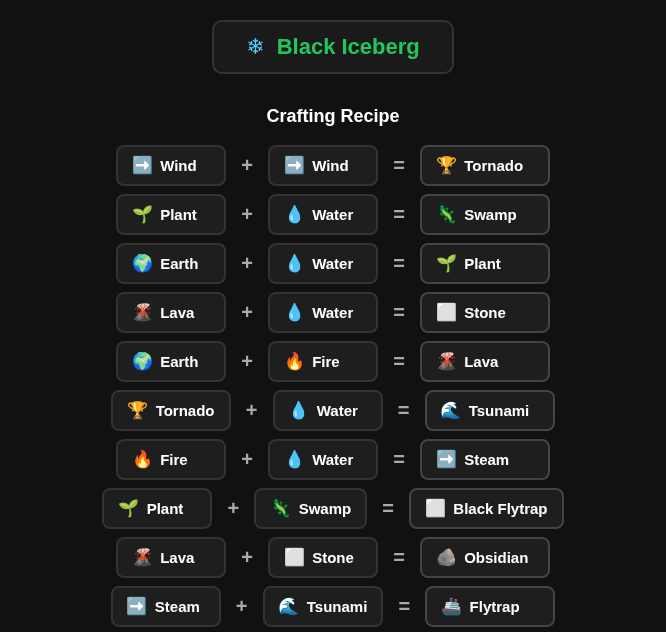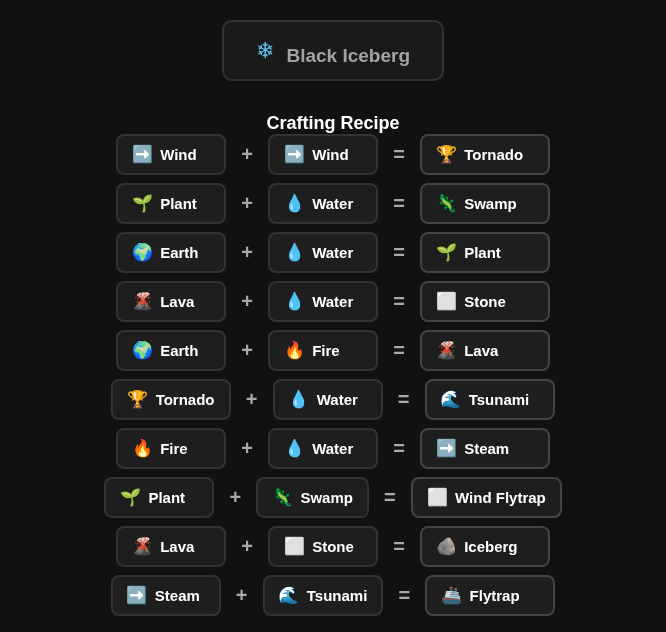--- a/index.html
+++ b/index.html
@@ -22,28 +22,28 @@
       display: flex;
       align-items: center;
       gap: 12px;
       margin-bottom: 32px;
     }
     .title-snowflake {
       color: #5bc8f5;
       font-size: 22px;
     }
     .title-text {
-      font-size: 19px;
+      font-size: 22px;
       font-weight: bold;
-      color: #a3a3a3;
-      margin-top: 11px;
+      color: #22c55e;
     }
     .crafting-label {
       font-size: 18px;
       font-weight: bold;
+      margin-bottom: 18px;
       color: #fff;
     }
     .recipes-list {
       display: flex;
       flex-direction: column;
       gap: 8px;
       width: 600px;
     }
     .recipe-row {
       display: flex;
@@ -219,37 +219,37 @@
       <span>Plant</span>
     </div>
     <div class="operator">+</div>
     <div class="ingredient">
       <span class="emoji">🦎</span>
       <span>Swamp</span>
     </div>
     <div class="operator">=</div>
     <div class="result">
       <span class="emoji">⬜</span>
-      <span>Wind Flytrap</span>
+      <span>Black Flytrap</span>
     </div>
   </div>
     <div class="recipe-row">
     <div class="ingredient">
       <span class="emoji">🌋</span>
       <span>Lava</span>
     </div>
     <div class="operator">+</div>
     <div class="ingredient">
       <span class="emoji">⬜</span>
       <span>Stone</span>
     </div>
     <div class="operator">=</div>
     <div class="result">
       <span class="emoji">🪨</span>
-      <span>Iceberg</span>
+      <span>Obsidian</span>
     </div>
   </div>
     <div class="recipe-row">
     <div class="ingredient">
       <span class="emoji">➡️</span>
       <span>Steam</span>
     </div>
     <div class="operator">+</div>
     <div class="ingredient">
       <span class="emoji">🌊</span>

